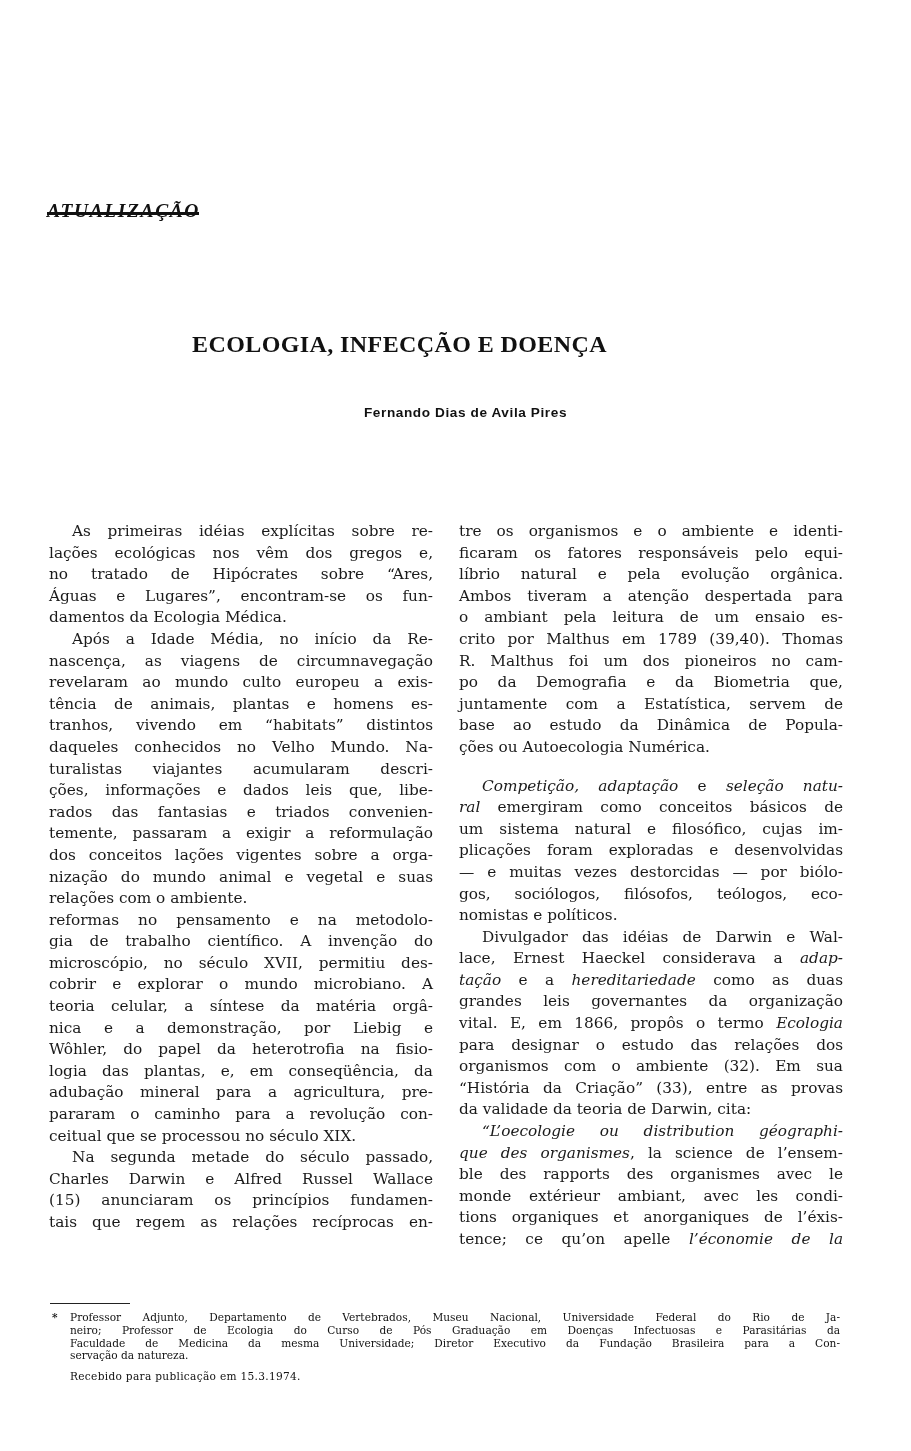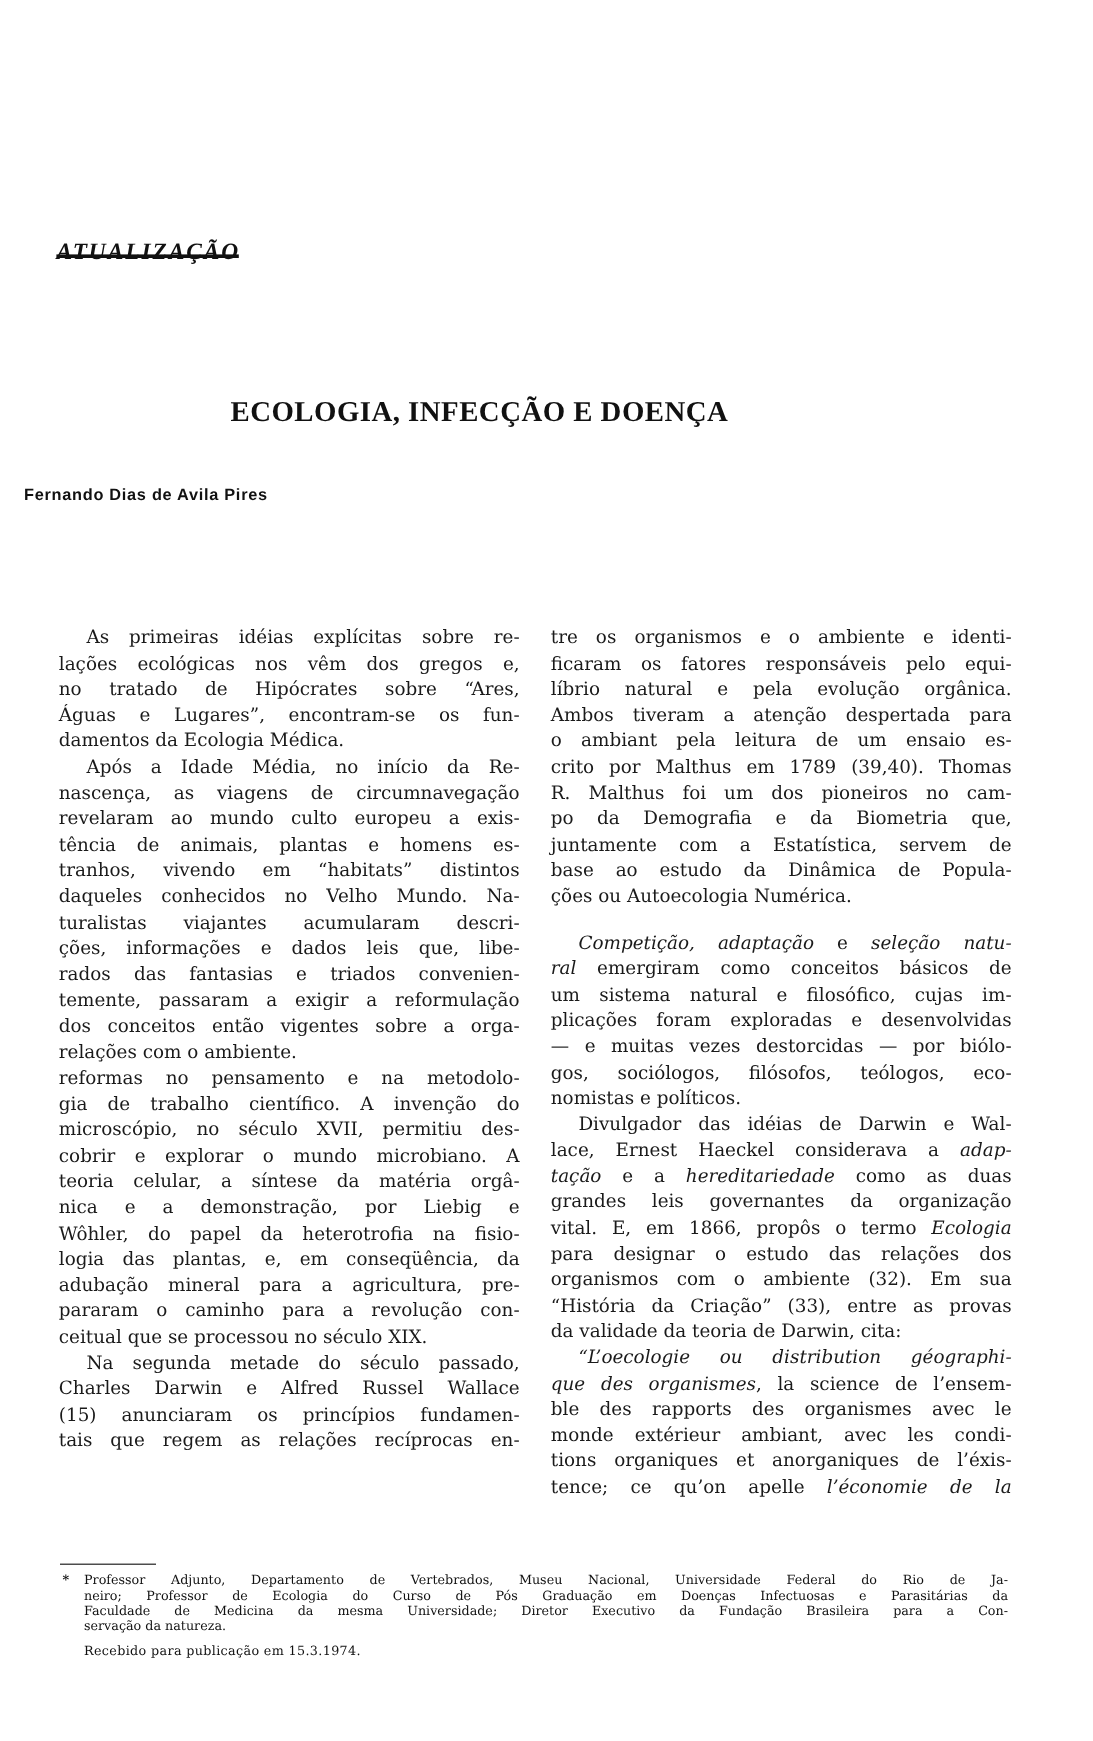--- a/index.html
+++ b/index.html
@@ -17,21 +17,21 @@
   .section-rule {
     position: absolute; left: 47px; top: 212px; width: 152px; height: 3px; background: #111;
   }
   .title {
     position: absolute; left: 0; width: 771px; top: 331px; text-align: center;
     font-family: "Liberation Serif", "DejaVu Serif", serif;
     font-weight: bold; font-size: 24px; letter-spacing: 0.4px; color: #111;
     padding-left: 28px; box-sizing: border-box;
   }
   .author {
-    position: absolute; left: 0; width: 911px; top: 405px; 
+    position: absolute; left: 0; width: 911px; top: 405px; text-align: center;
     font-family: "Liberation Sans", "DejaVu Sans", sans-serif;
     font-weight: bold; font-size: 13.6px; letter-spacing: 0.6px; color: #111;
     padding-left: 20px; box-sizing: border-box;
   }
   .col {
     position: absolute; top: 521px; width: 384px;
     font-size: 15.3px; line-height: 21.6px;
   }
   .col.left { left: 49px; }
   .col.right { left: 459px; }
@@ -78,21 +78,22 @@
     <span class="line indent">Após a Idade Média, no início da Re-</span>
     <span class="line">nascença, as viagens de circumnavegação</span>
     <span class="line">revelaram ao mundo culto europeu a exis-</span>
     <span class="line">tência de animais, plantas e homens es-</span>
     <span class="line">tranhos, vivendo em “habitats” distintos</span>
     <span class="line">daqueles conhecidos no Velho Mundo. Na-</span>
     <span class="line">turalistas viajantes acumularam descri-</span>
     <span class="line">ções, informações e dados leis que, libe-</span>
     <span class="line">rados das fantasias e triados convenien-</span>
     <span class="line">temente, passaram a exigir a reformulação</span>
-    <span class="line">dos conceitos então vigentes sobre a orga-</span>
+    <span class="line">dos conceitos lações vigentes sobre a orga-</span>
+    <span class="line">nização do mundo animal e vegetal e suas</span>
     <span class="line last">relações com o ambiente.</span>
     <span class="line">reformas no pensamento e na metodolo-</span>
     <span class="line">gia de trabalho científico. A invenção do</span>
     <span class="line">microscópio, no século XVII, permitiu des-</span>
     <span class="line">cobrir e explorar o mundo microbiano. A</span>
     <span class="line">teoria celular, a síntese da matéria orgâ-</span>
     <span class="line">nica e a demonstração, por Liebig e</span>
     <span class="line">Wôhler, do papel da heterotrofia na fisio-</span>
     <span class="line">logia das plantas, e, em conseqüência, da</span>
     <span class="line">adubação mineral para a agricultura, pre-</span>

